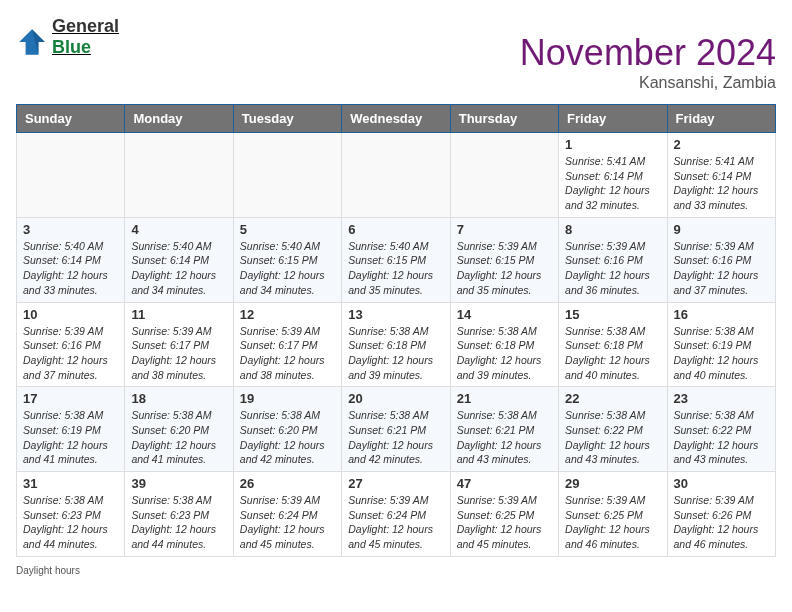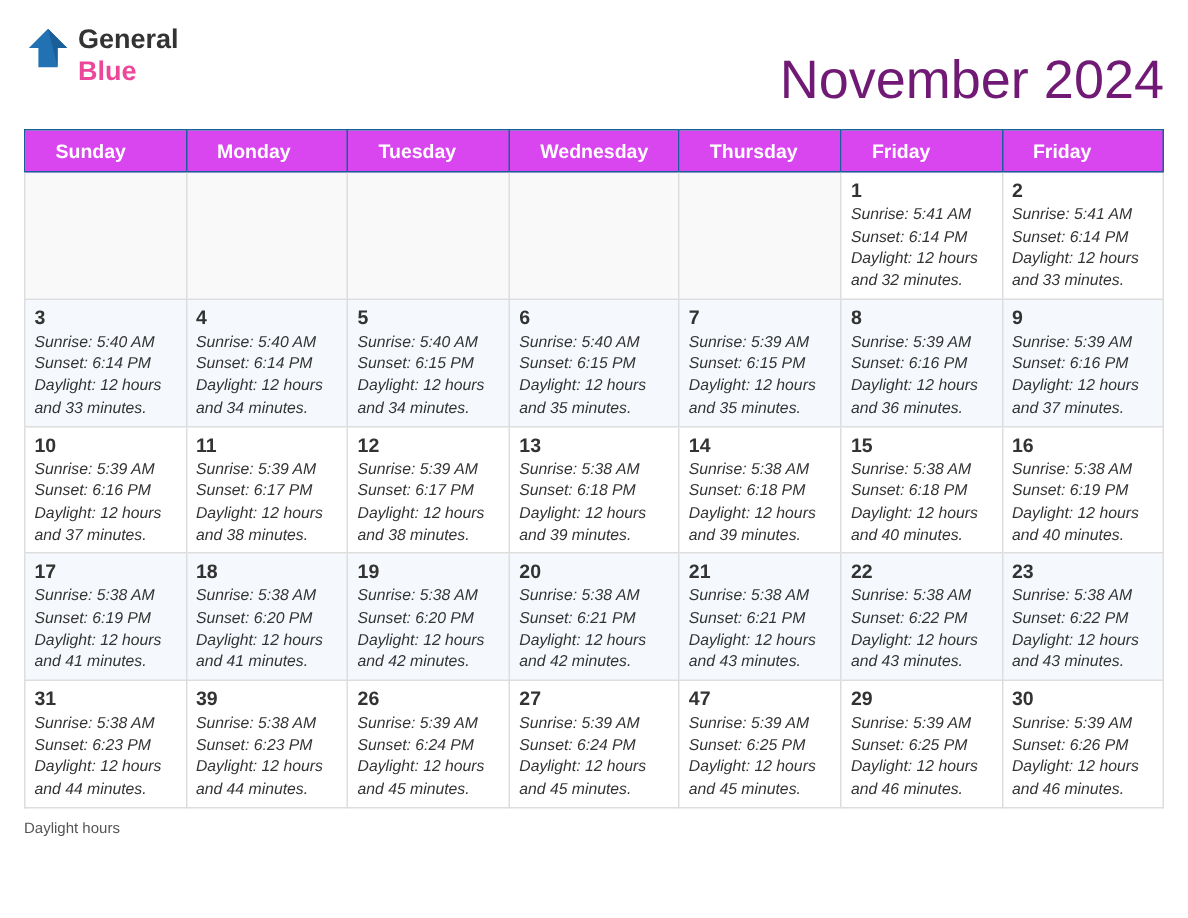--- a/index.html
+++ b/index.html
@@ -11,22 +11,23 @@
       padding: 16px;
     }
     .header {
       display: flex;
       justify-content: space-between;
       align-items: flex-start;
       margin-bottom: 12px;
     }
     .logo {
       display: flex;
-      align-items: flex-start;
+      align-items: flex-end;
       gap: 4px;
+      text-decoration: underline;
     }
     .logo-icon {
       width: 32px;
       height: 32px;
     }
     .title-block {
       text-align: right;
     }
     .month-title {
       font-size: 36px;
@@ -37,25 +38,25 @@
     .location-title {
       font-size: 16px;
       color: #555;
     }
     .calendar {
       width: 100%;
       border-collapse: collapse;
       border: 1px solid #ccc;
     }
     .calendar th {
-      background-color: #d946ef;
+      background-color: #737373;
       color: #fff;
       font-size: 13px;
       font-weight: bold;
-      padding: 6px 20px;
+      padding: 6px 8px;
       text-align: left;
       border: 1px solid #1a5f9a;
     }
     .calendar td {
       vertical-align: top;
       padding: 4px 6px;
       border: 1px solid #ddd;
       width: calc(100% / 7);
       min-height: 80px;
       background: #fff;
@@ -94,25 +95,26 @@
 <body>
 
 <div class="header">
   <div class="logo">
     <svg class="logo-icon" viewBox="0 0 40 40" xmlns="http://www.w3.org/2000/svg">
       <polygon points="20,4 36,20 28,20 28,36 12,36 12,20 4,20" fill="#2272b3"></polygon>
       <polygon points="20,4 36,20 28,20 28,36" fill="#1a5f9a"></polygon>
     </svg>
     <div>
       <span style="font-size:18px;font-weight:bold;color:#333;">General</span><br>
-      <span style="font-size:18px;font-weight:bold;color:#ec4899;">Blue</span>
+      <span style="font-size:18px;font-weight:bold;color:#15803d;">Blue</span>
     </div>
   </div>
   <div class="title-block">
     <div class="month-title">November 2024</div>
+    <div class="location-title">Kansanshi, Zambia</div>
   </div>
 </div>
 
 <table class="calendar">
   <thead>
     <tr>
 
     <th>Sunday</th>
         <th>Monday</th>
         <th>Tuesday</th>

